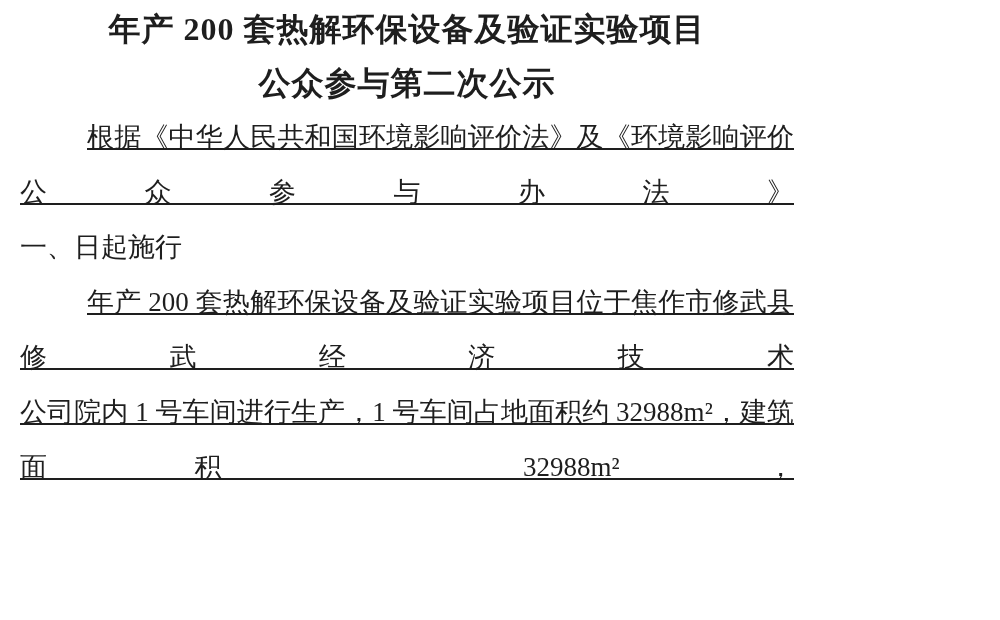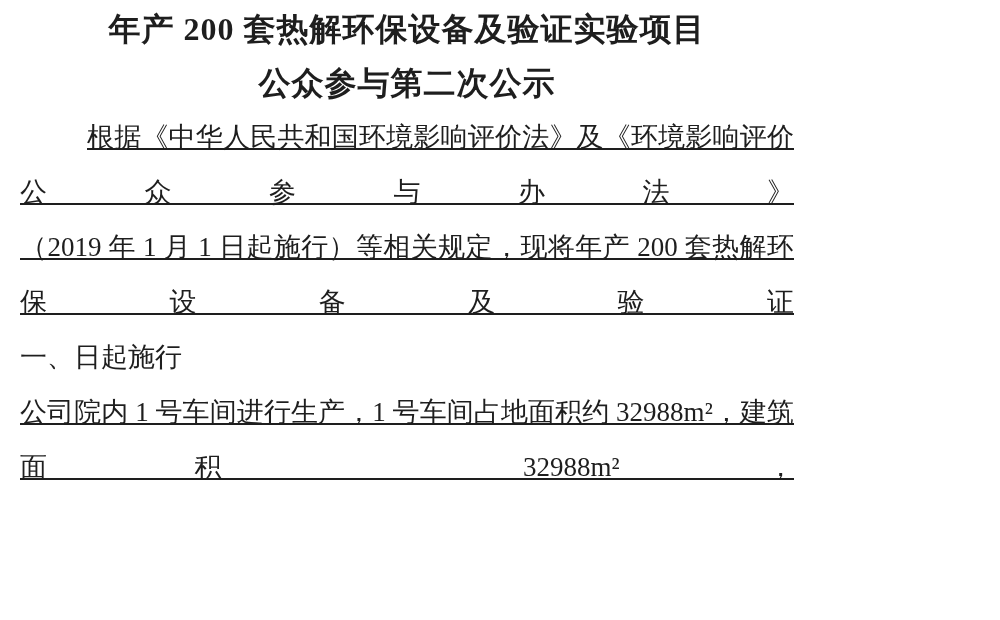--- a/index.html
+++ b/index.html
@@ -66,22 +66,22 @@
 
 <div class="doc">
 
   <h1 class="title-block">
     <span class="title-line">年产 200 套热解环保设备及验证实验项目</span>
     <span class="title-line">公众参与第二次公示</span>
   </h1>
 
   <p class="para">
     <span class="line fill indent">根据《中华人民共和国环境影响评价法》及《环境影响评价公众参与办法》</span>
-    <span class="line fill">（2019 年 1 月 1 日起施行）等相关规定，现将年产 200 套热解环保设备及验证</span>
   </p>
 
   <h2 class="heading-line">一、日起施行</h2>
 
   <p class="para">
+    <span class="line fill indent">年产 200 套热解环保设备及验证实验项目位于焦作市修武县修武经济技术</span>
     <span class="line fill">公司院内 1 号车间进行生产，1 号车间占地面积约 32988m²，建筑面积 32988m²，</span>
   </p>
 
 </div>
 
 </body></html>

